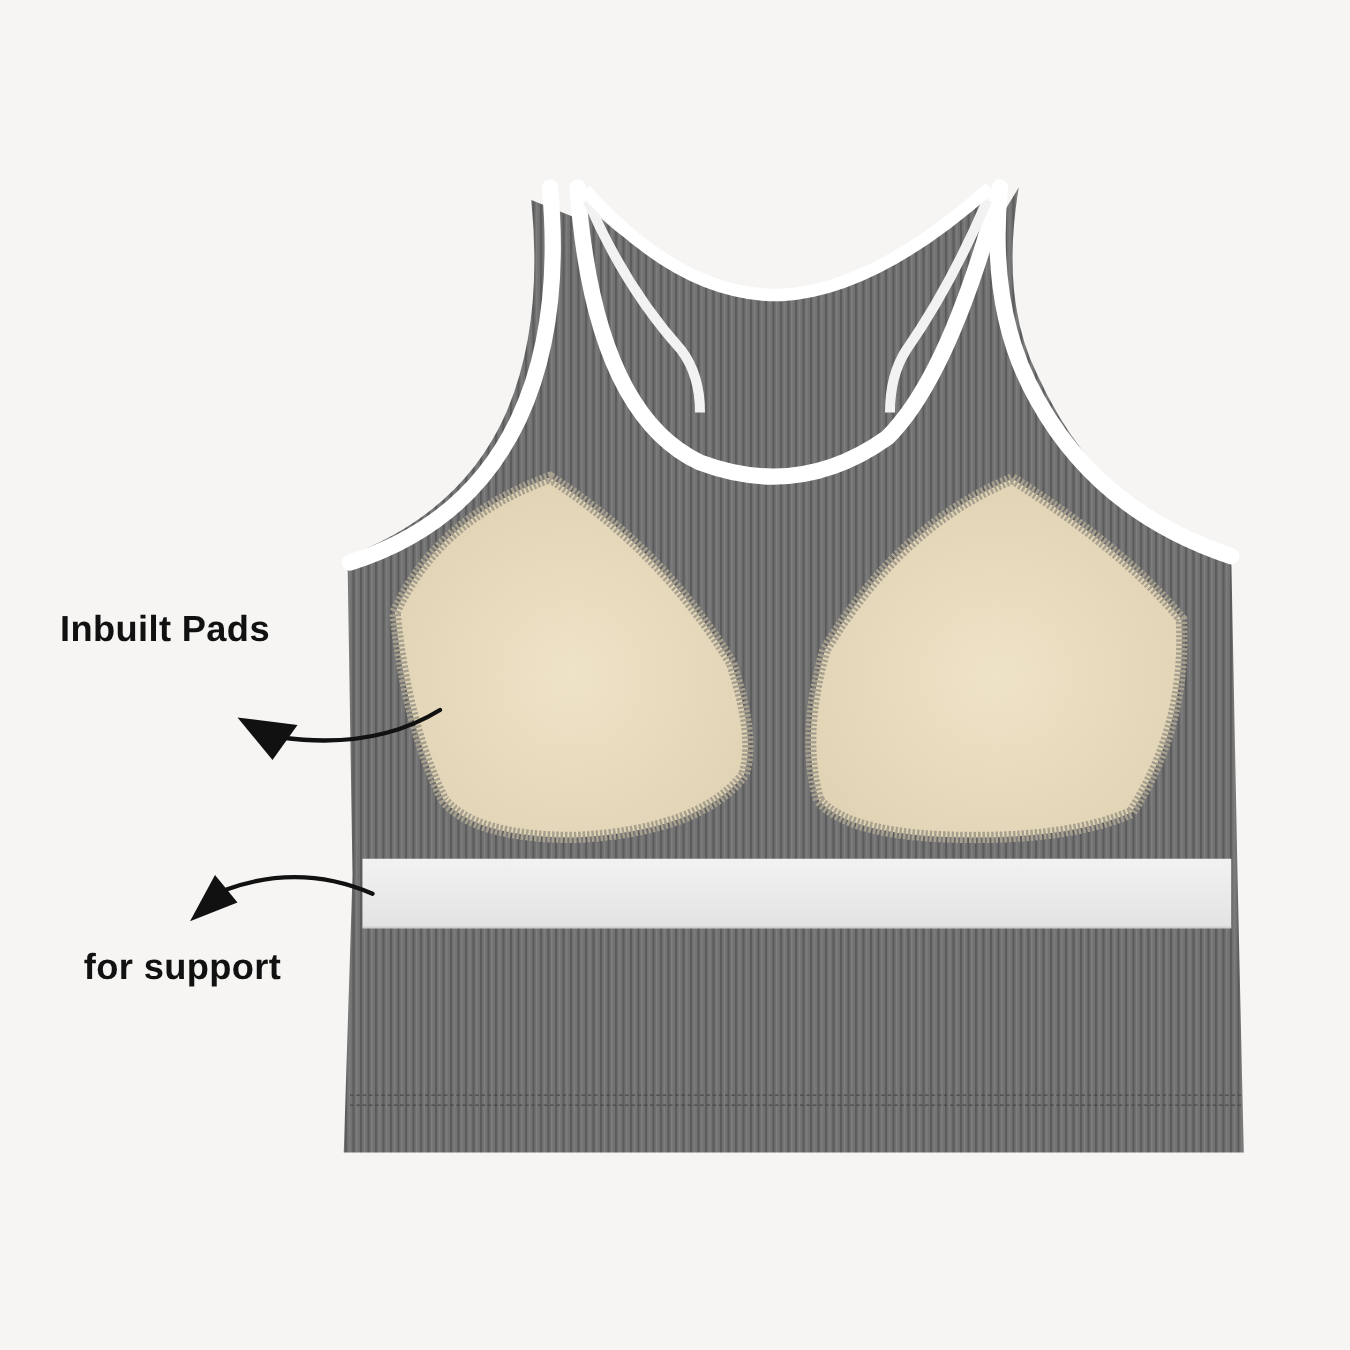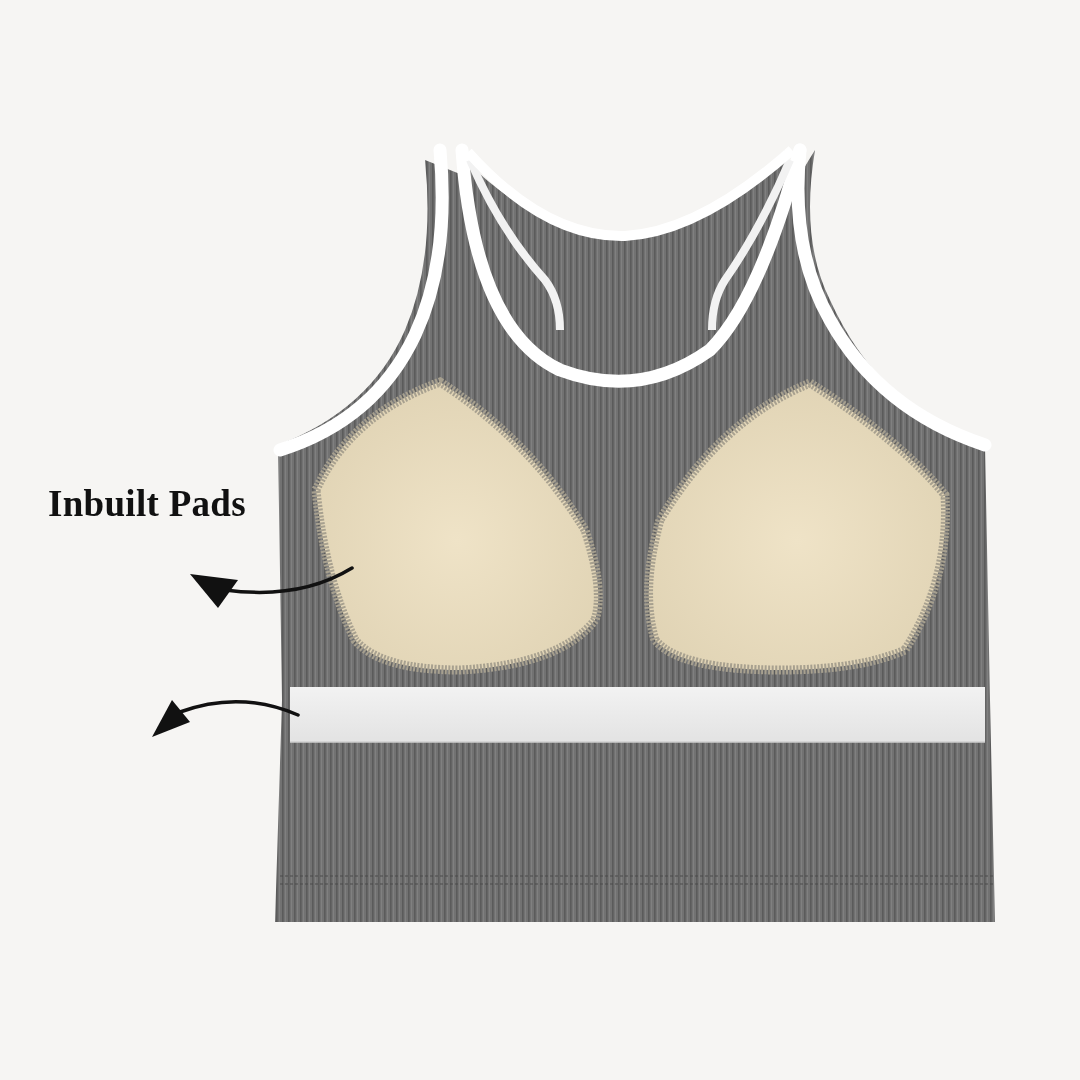--- a/index.html
+++ b/index.html
@@ -6,26 +6,25 @@
     body {
       width: 1080px; height: 1080px;
       background: #f6f5f3;
       position: relative; overflow: hidden;
       font-family: "Liberation Sans", "DejaVu Sans", sans-serif;
     }
     .label {
       position: absolute;
       font-weight: 700;
       color: #111111;
-      font-size: 37px;
+      font-size: 29px;
       line-height: 44px;
       text-align: center;
       white-space: nowrap;
       letter-spacing: 0.3px;
-      font-family: Liberation Serif, serif;
     }
     #label-pads { left: 48px; top: 482px; }
     #label-band { left: 8px; top: 752px; width: 276px; }
     #label-band span { display: block; }
     svg#product { position: absolute; left: 0; top: 0; }
   </style>
 </head>
 <body>
 
 <svg id="product" width="1080" height="1080" viewBox="0 0 1080 1080" xmlns="http://www.w3.org/2000/svg">
@@ -88,13 +87,14 @@
 
   <g>
     <path d="M298 715 Q240 690 180 712" fill="none" stroke="#111" stroke-width="3.5" stroke-linecap="round"></path>
     <polygon points="152,737 172,700 190,722" fill="#111"></polygon>
   </g>
 </svg>
 
 <div class="label" id="label-pads">Inbuilt Pads</div>
 
 <div class="label" id="label-band">
+  <span>for support</span>
 </div>
 
 </body></html>

